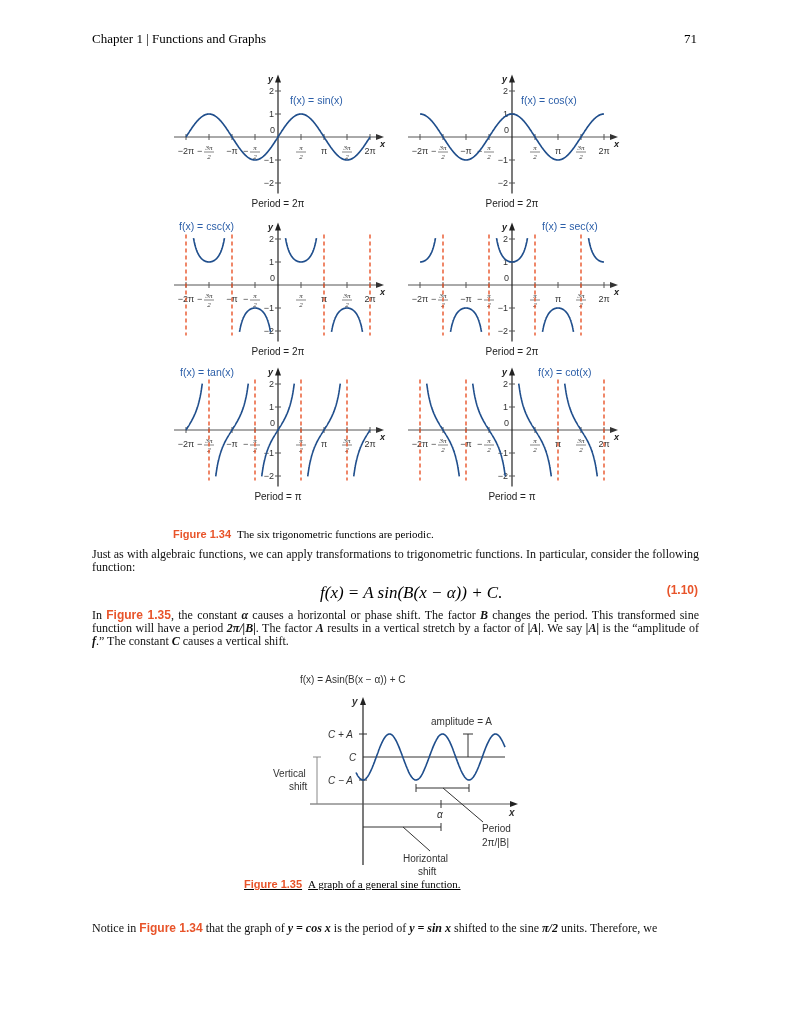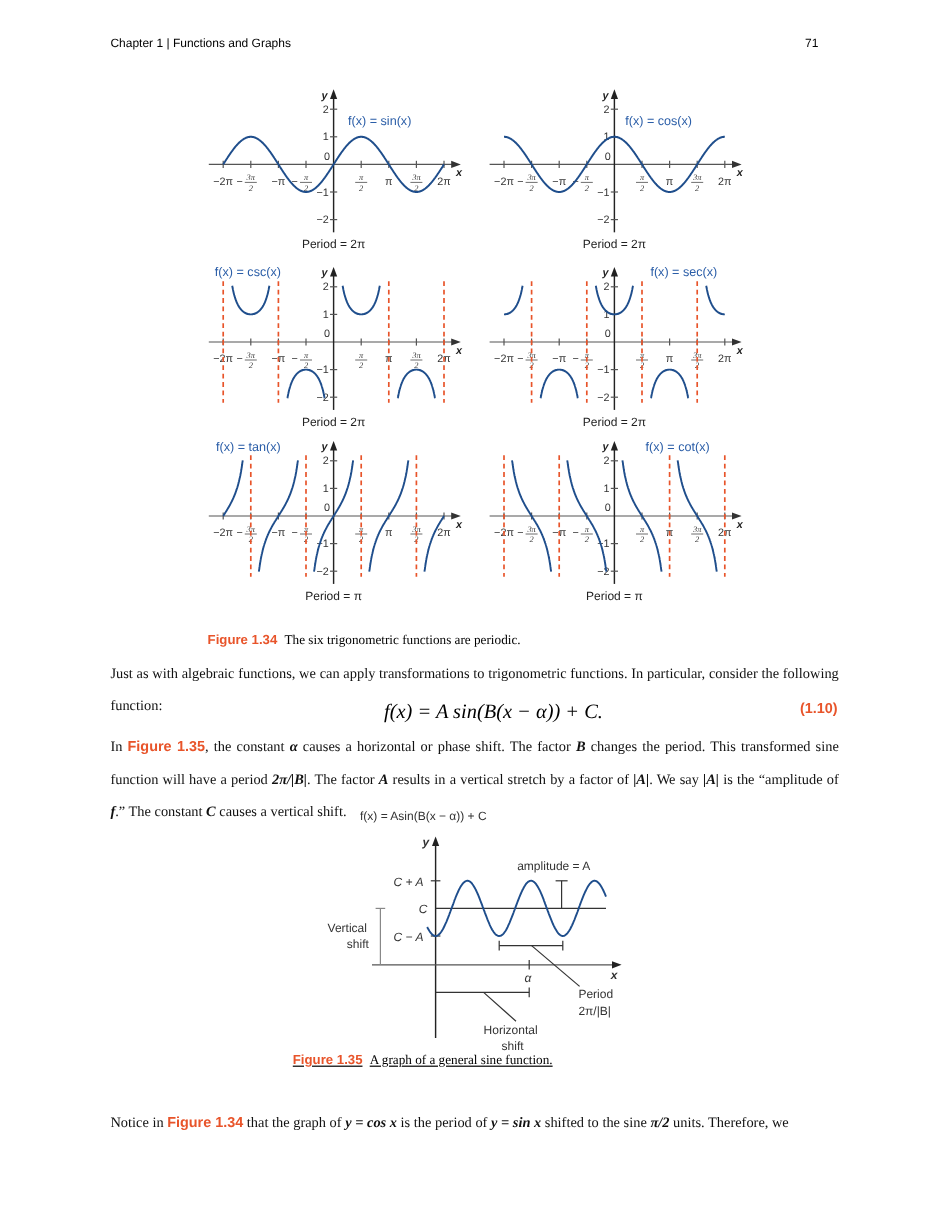--- a/index.html
+++ b/index.html
@@ -1,33 +1,33 @@
 <!DOCTYPE html>
 <html><head>
 <meta charset="utf-8">
 <style>
   html, body { margin: 0; padding: 0; background: #ffffff; }
   body { width: 791px; height: 1024px; position: relative; overflow: hidden; }
-  .hdr { position: absolute; top: 31px; font-family: Liberation Sans, sans-serif; font-size: 10px; color: #000; }
+  .hdr { position: absolute; top: 31px; font-family: Liberation Serif, serif; font-size: 13px; color: #000; }
   #hdr-left { left: 92px; }
-  #hdr-right { right: 109px; }
+  #hdr-right { right: 94px; }
   svg.fig { position: absolute; left: 0; top: 0; }
   .axis { stroke: #555; stroke-width: 1; fill: none; }
   .yaxis { stroke: #222; stroke-width: 1.2; }
   .curve { stroke: #1f4e8c; stroke-width: 1.6; fill: none; }
   .asym { stroke: #e8542a; stroke-width: 1.4; stroke-dasharray: 4 3; }
   .tick { stroke: #555; stroke-width: 1; }
   .lbl { font-family: "Liberation Sans", sans-serif; font-size: 9px; fill: #333; }
   .lblsm { font-family: "Liberation Serif", serif; font-size: 7px; fill: #333; font-style: italic; }
   .flbl { font-family: "Liberation Sans", sans-serif; font-size: 10.5px; fill: #2b5ea8; }
   .per { font-family: "Liberation Sans", sans-serif; font-size: 10px; fill: #222; }
   .axname { font-family: "Liberation Sans", sans-serif; font-size: 9px; font-weight: bold; font-style: italic; fill: #222; }
   .cap { position: absolute; font-family: "Liberation Serif", serif; font-size: 11px; color: #000; }
   .cap .fnum { font-family: "Liberation Sans", sans-serif; font-weight: bold; color: #e8542a; margin-right: 6px; }
-  .para { position: absolute; left: 92px; width: 607px; font-family: "Liberation Serif", serif; font-size: 12px; line-height: 27px; color: #111; text-align: justify; }
+  .para { position: absolute; left: 92px; width: 607px; font-family: "Liberation Serif", serif; font-size: 12px; line-height: 13px; color: #111; text-align: justify; }
   .para .ref { font-family: "Liberation Sans", sans-serif; font-weight: bold; color: #e8542a; }
   .math { font-style: italic; font-weight: bold; }
   .eq { position: absolute; top: 583px; left: 320px; font-family: "Liberation Serif", serif; font-size: 17px; font-style: italic; text-align: right; }
   .eqnum { position: absolute; top: 583px; right: 93px; font-family: "Liberation Sans", sans-serif; font-weight: bold; font-size: 12px; color: #e8542a; }
   .g2 text { font-family: "Liberation Sans", sans-serif; font-size: 10px; fill: #333; }
   .g2 .it { font-style: italic; }
 </style>
 </head>
 <body>
 

